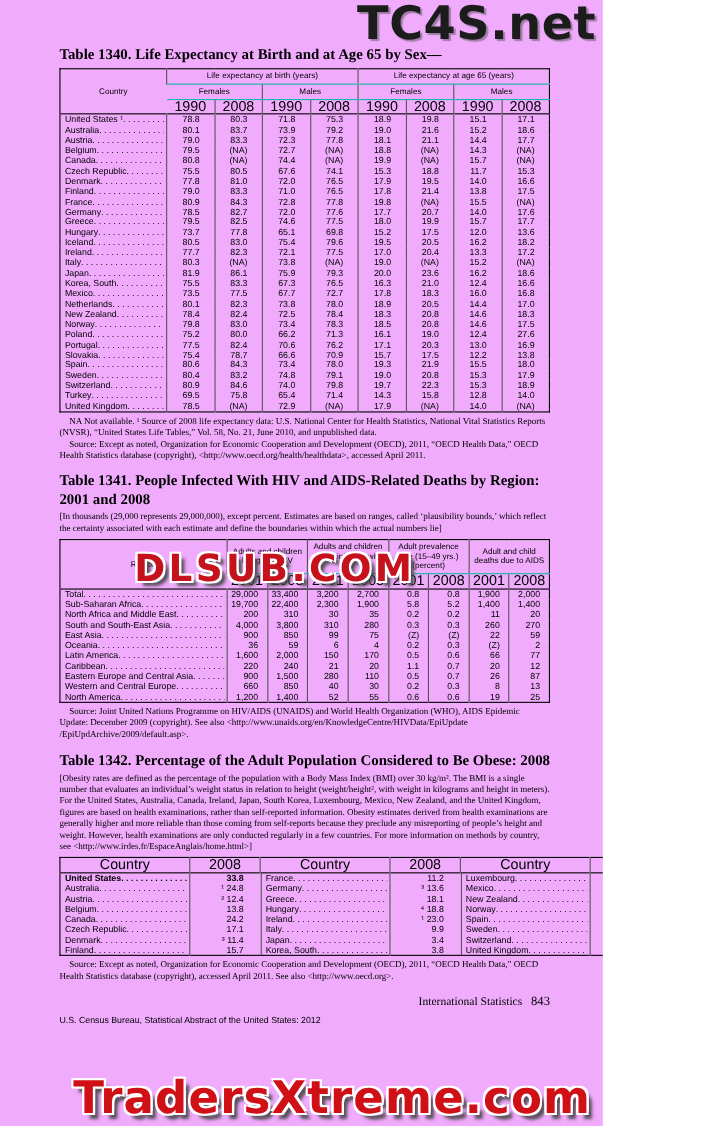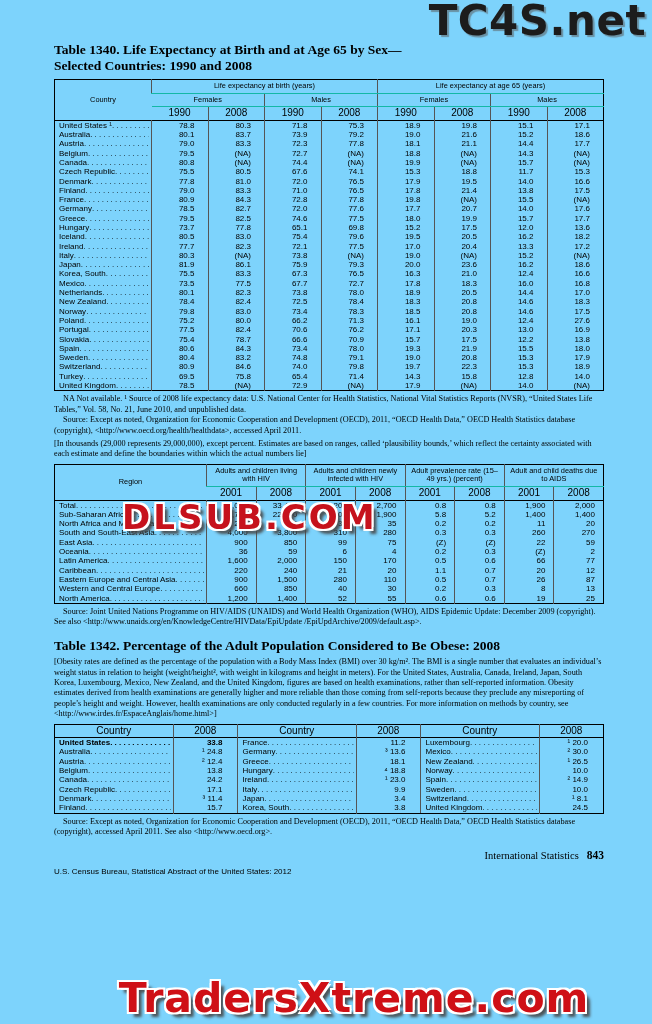--- a/index.html
+++ b/index.html
@@ -1,49 +1,49 @@
 <!DOCTYPE html>
 <html><head>
 <meta charset="utf-8">
 <style>
   * { margin:0; padding:0; box-sizing:border-box; }
   html,body { background:#ffffff; }
   body { width:652px; font-family:"Liberation Sans", sans-serif; color:#000; }
-  .page { position:relative; width:652px; height:1024px; background:#7dd3fc; overflow:hidden; }
+  .page { position:relative; width:548px; height:1024px; background:#f0abfc; overflow:hidden; }
   .content { padding:42px 48px 0 54px; }
 
   .tbl-title { font-family:"Liberation Serif", serif; font-weight:bold; font-size:13.5px; line-height:1.22; margin-top:10px; }
   .tbl-title.first { margin-top:0; }
 
   table { width:100%; border-collapse:collapse; table-layout:fixed; margin-top:4px;
           border:1.5px solid #000; }
   th, td { border-left:1px solid #555; font-weight:normal; }
   th:first-child, td:first-child { border-left:none; }
   thead { border-bottom:1.2px solid #000; }
   th { font-size:7.4px; line-height:8.6px; text-align:center; vertical-align:middle; padding:2px 2px; }
-  th.yr { font-size:10px; }
+  th.yr { font-size:13px; }
   th.bb { border-bottom:1px solid #14b8a6; }
   tbody td { font-size:8px; line-height:9.3px; padding:0 2px; vertical-align:bottom; }
   td.num { text-align:right; }
   .t1340 td.num { padding-right:13px; }
   .t1341 td.num { padding-right:8px; }
   .t1342 td.num { padding-right:15px; }
   td.stub { display:flex; align-items:flex-end; padding-left:4px; overflow:hidden; }
   td.stub .lab { white-space:nowrap; }
   td.stub .dots { flex:1 1 0; overflow:hidden; white-space:nowrap; }
   td.stub .dots::before { content:" . . . . . . . . . . . . . . . . . . . . . . . . . . . . . . . . . . . ."; }
   tr.bold, .bold { font-weight:bold; }
 
   .bracket-note, .notes { font-family:"Liberation Serif", serif; font-size:8.2px; line-height:1.27; }
   .bracket-note { margin-top:3px; }
   .notes { margin-top:3px; }
   .notes p { text-indent:9px; }
 
   .foot-right { margin-top:12px; text-align:right; font-family:"Liberation Serif", serif; font-size:10.5px; }
-  .foot-right .pageno { font-weight:bold; font-size:11.5px; padding-left:8px; }
+  .foot-right .pageno { font-weight:normal; font-size:11.5px; padding-left:8px; }
   .credit { margin-top:6px; font-size:8px; }
 
   .wm { position:absolute; font-weight:bold; white-space:nowrap; z-index:5; }
   .wm-top { top:-4px; right:6px; font-size:42px; font-family:"DejaVu Sans", sans-serif;
             color:#1c1c1c; text-shadow:2px 2px 1px rgba(90,90,90,0.55); letter-spacing:0.5px; }
   .wm-mid { top:497px; left:122px; font-size:34px; font-family:"DejaVu Sans", sans-serif;
             color:#c6121c; letter-spacing:3px;
             text-shadow:-2px -2px 0 #fff, 2px -2px 0 #fff, -2px 2px 0 #fff, 2px 2px 0 #fff,
                         5px 5px 3px rgba(70,70,70,0.9); }
   .wm-bottom { bottom:2px; left:50%; transform:translateX(-50%); font-size:41px;
@@ -57,21 +57,20 @@
 <div class="page">
 
   <div class="wm wm-top">TC4S.net</div>
   <div class="wm wm-mid">DLSUB.COM</div>
   <div class="wm wm-bottom">TradersXtreme.com</div>
 
   <div class="content">
 
     <div class="tbl-title first">
       <div>Table 1340. Life Expectancy at Birth and at Age 65 by Sex—</div>
-      <div>Selected Countries: 1990 and 2008</div>
     </div>
 
     <table class="t1340">
       <colgroup>
         <col style="width:97px">
         <col span="8">
       </colgroup>
       <thead>
         <tr>
           <th rowspan="3">Country</th>
@@ -503,20 +502,21 @@
             <td class="num">(NA)</td>
           </tr>
         </tbody>
     </table>
 
     <div class="notes">
       <p>NA Not available.  ¹ Source of 2008 life expectancy data: U.S. National Center for Health Statistics, National Vital Statistics Reports (NVSR), “United States Life Tables,” Vol. 58, No. 21, June 2010, and unpublished data.</p>
       <p>Source: Except as noted, Organization for Economic Cooperation and Development (OECD), 2011, “OECD Health Data,” OECD Health Statistics database (copyright), &lt;http://www.oecd.org/health/healthdata&gt;, accessed April 2011.</p>
     </div>
 
+    <div class="tbl-title">Table 1341. People Infected With HIV and AIDS-Related Deaths by Region: 2001 and 2008</div>
     <div class="bracket-note">[In thousands (29,000 represents 29,000,000), except percent. Estimates are based on ranges, called ‘plausibility bounds,’ which reflect the certainty associated with each estimate and define the boundaries within which the actual numbers lie]</div>
 
     <table class="t1341">
       <colgroup>
         <col style="width:152px">
         <col span="8">
       </colgroup>
       <thead>
         <tr>
           <th rowspan="2">Region</th>

